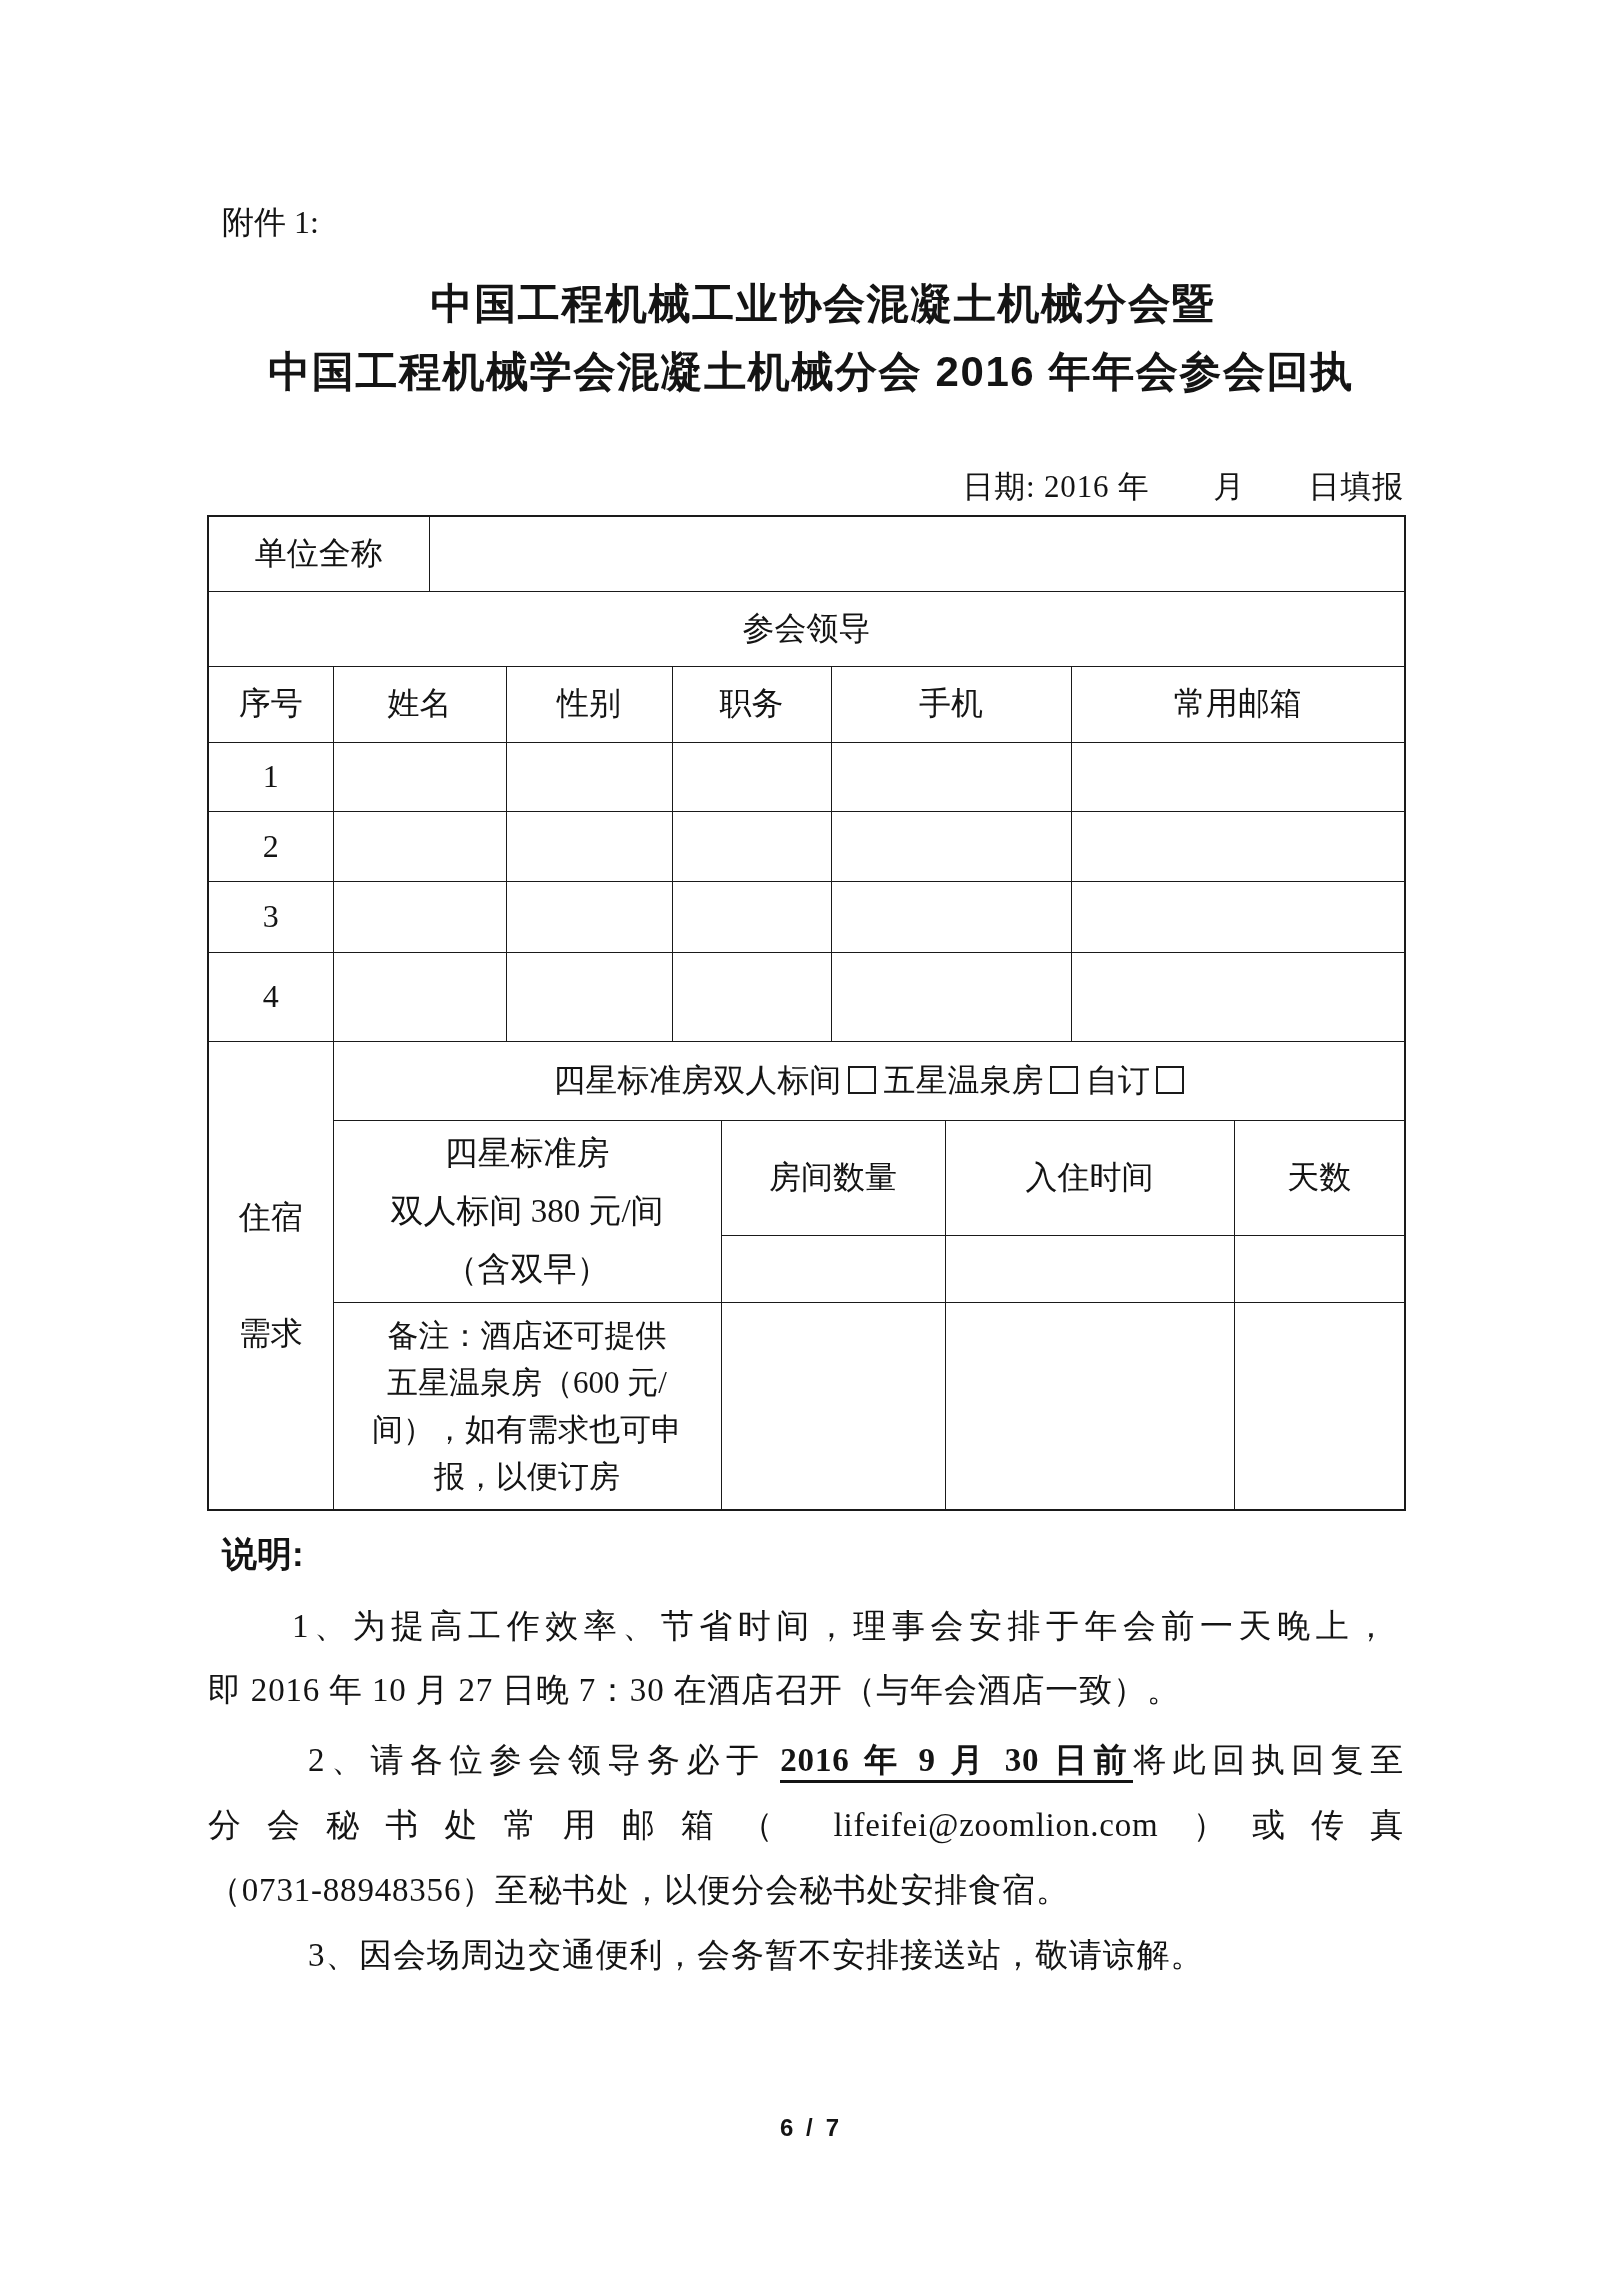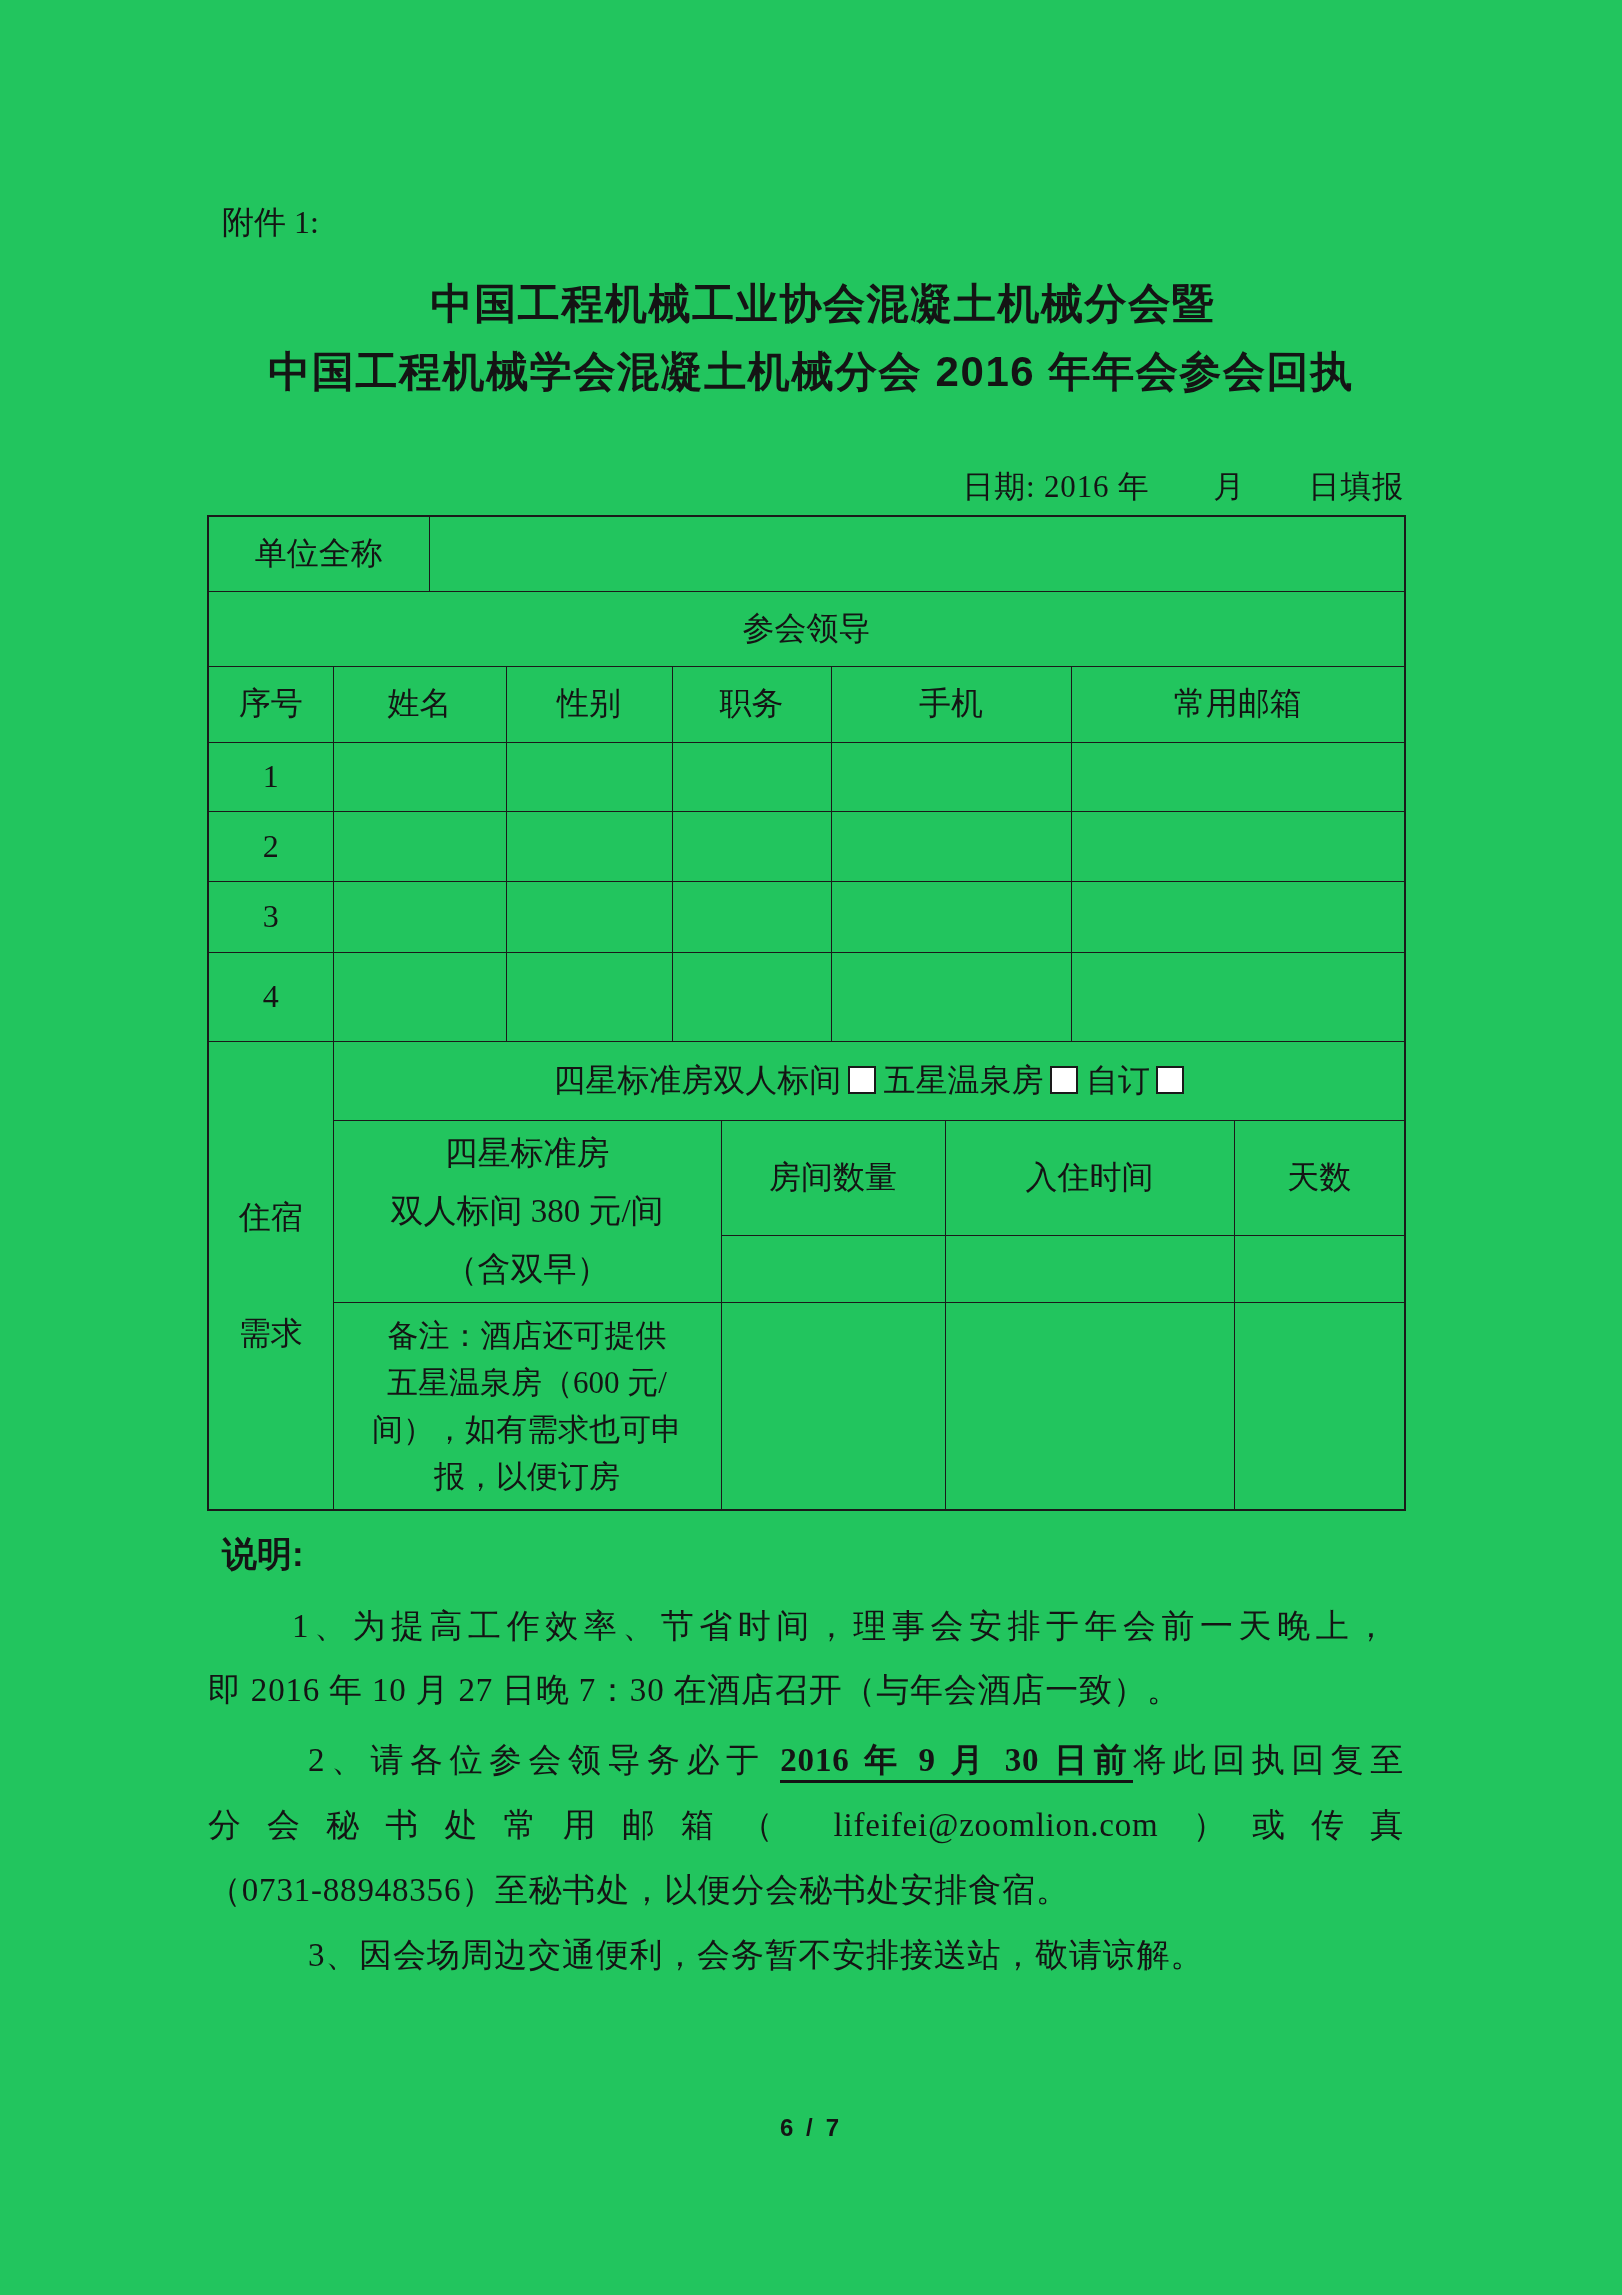--- a/index.html
+++ b/index.html
@@ -1,20 +1,20 @@
 <!DOCTYPE html>
 <html style="font-size:12.6px"><head>
 <meta charset="utf-8">
 <style>
   * { margin:0; padding:0; box-sizing:border-box; }
   html,body { background:#e8e8e8; }
   .page {
     position:relative;
     width:1622px; height:2295px;
-    background:#22c55e;
+    background:#ffffff;
     color:#141414;
     font-family:"Liberation Serif","DejaVu Serif",serif;
     overflow:hidden;
   }
   .attachment {
     position:absolute; left:222px; top:201px;
     font-size:32px;
   }
   .title {
     position:absolute; left:0; width:100%;

